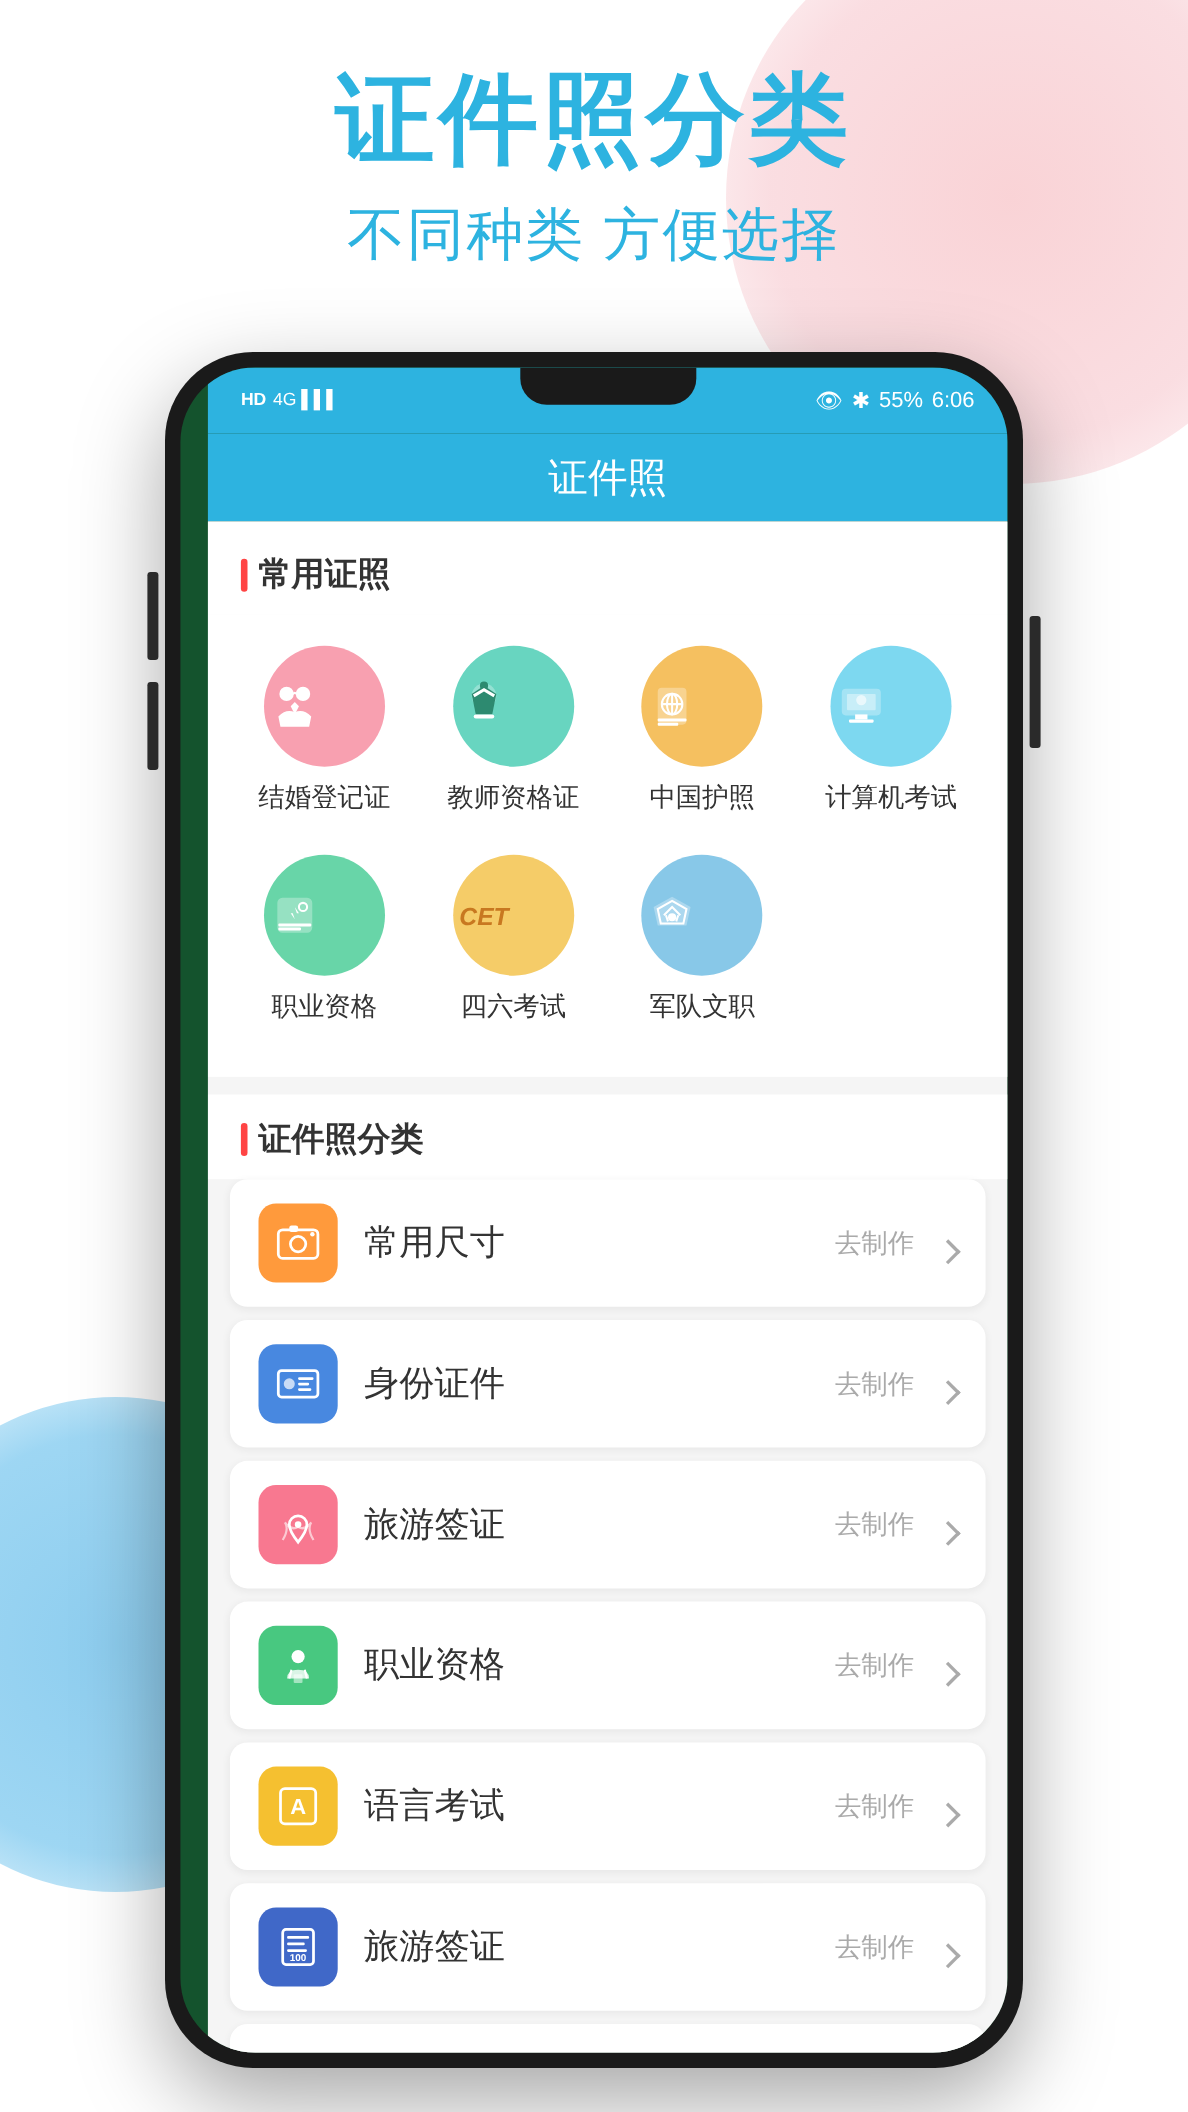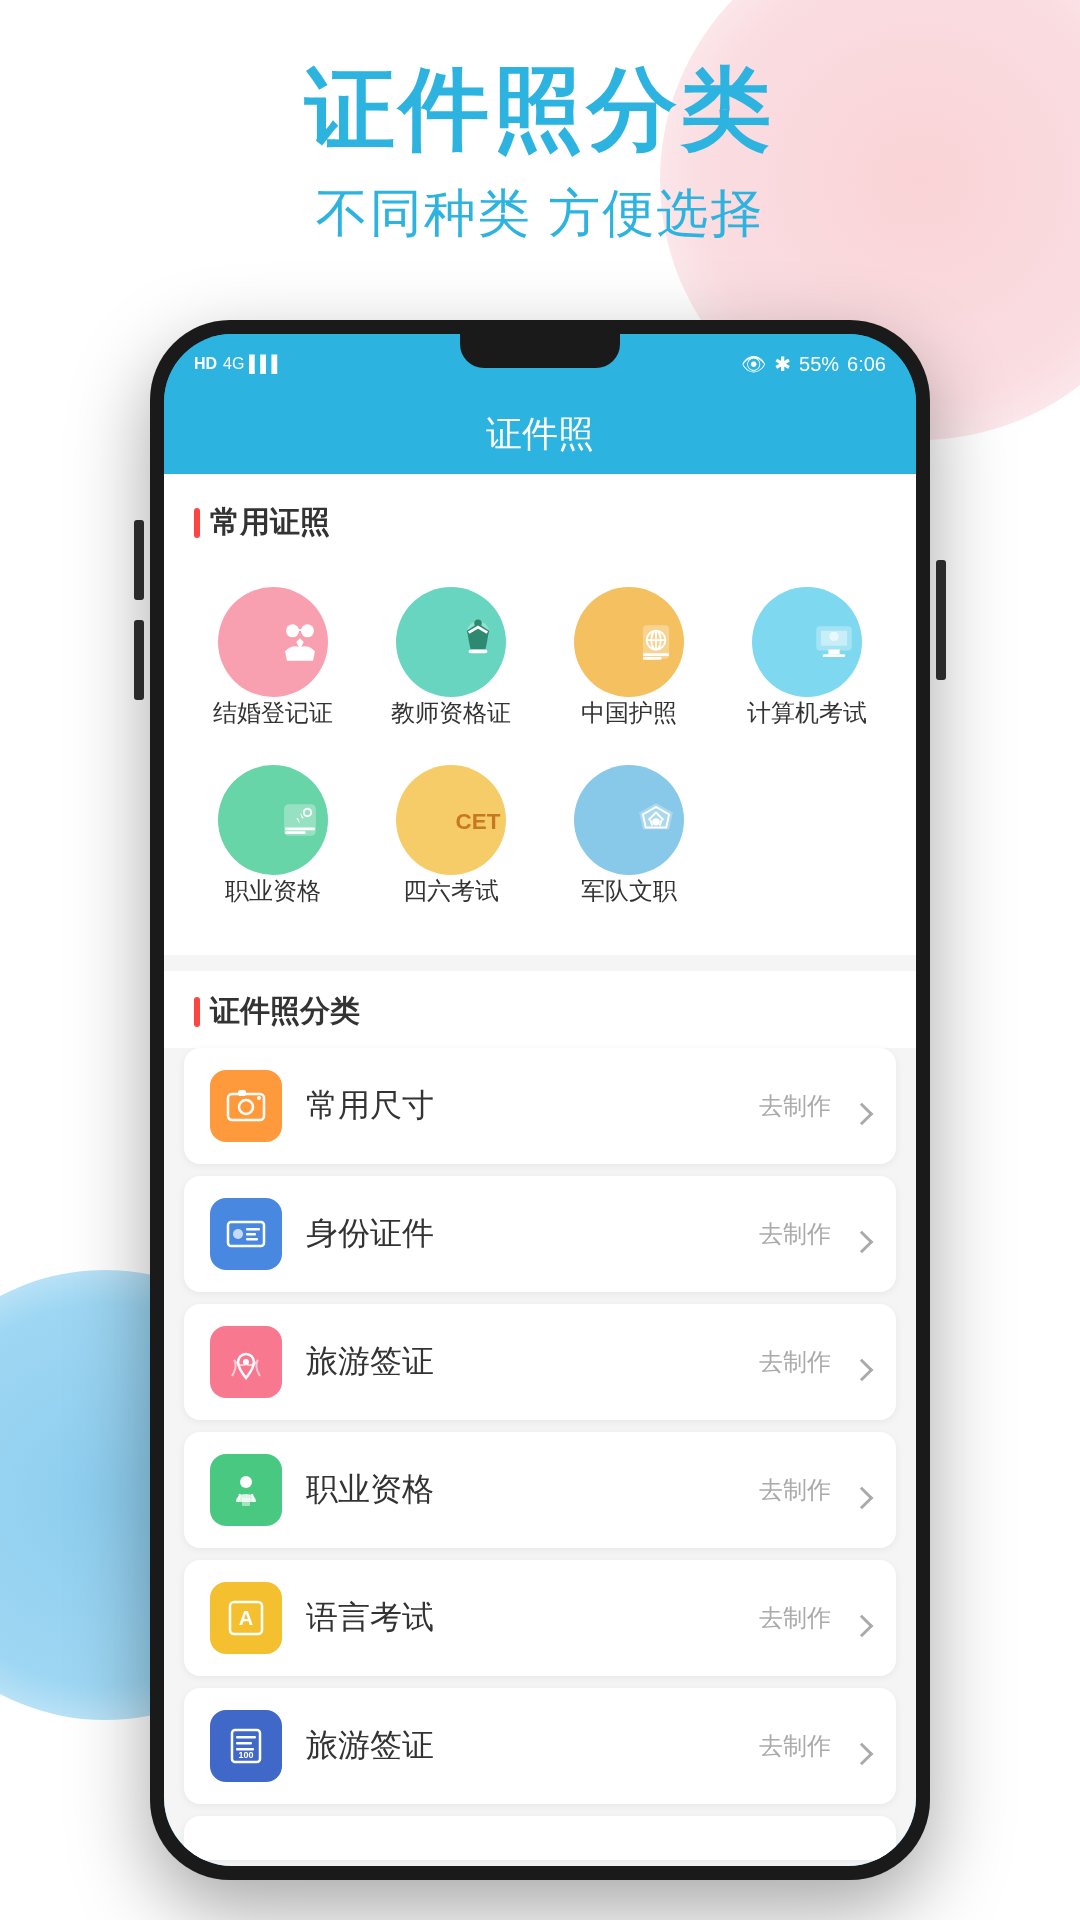--- a/index.html
+++ b/index.html
@@ -88,24 +88,25 @@
       background: #1a1a1a;
       border-radius: 80px;
       padding: 14px;
       box-shadow: 0 30px 80px rgba(0,0,0,0.35);
       position: relative;
     }
 
     .phone-inner {
       width: 100%;
       height: 100%;
-      background: #0ea5e9;
+      background: #14532d;
       border-radius: 68px;
       overflow: hidden;
       position: relative;
+      padding-left: 25px;
     }
 
     
     .btn-vol-up {
       position: absolute;
       left: -16px;
       top: 200px;
       width: 10px;
       height: 80px;
       background: #2a2a2a;
@@ -222,31 +223,32 @@
       grid-template-columns: repeat(4, 1fr);
       gap: 0;
       background: #fff;
       padding: 10px 20px 30px;
     }
 
     .icon-item {
       display: flex;
       flex-direction: column;
       align-items: center;
-      gap: 0;
+      gap: 12px;
       padding: 18px 8px;
     }
 
     .icon-circle {
       width: 110px;
       height: 110px;
       border-radius: 50%;
       display: flex;
       align-items: center;
-      justify-content: flex-end;
+      justify-content: flex-start;
+      font-style: italic;
     }
 
     .icon-label {
       font-size: 24px;
       color: #333;
       text-align: center;
     }
 
     
     .c-pink { background: #f8a0b0; }

